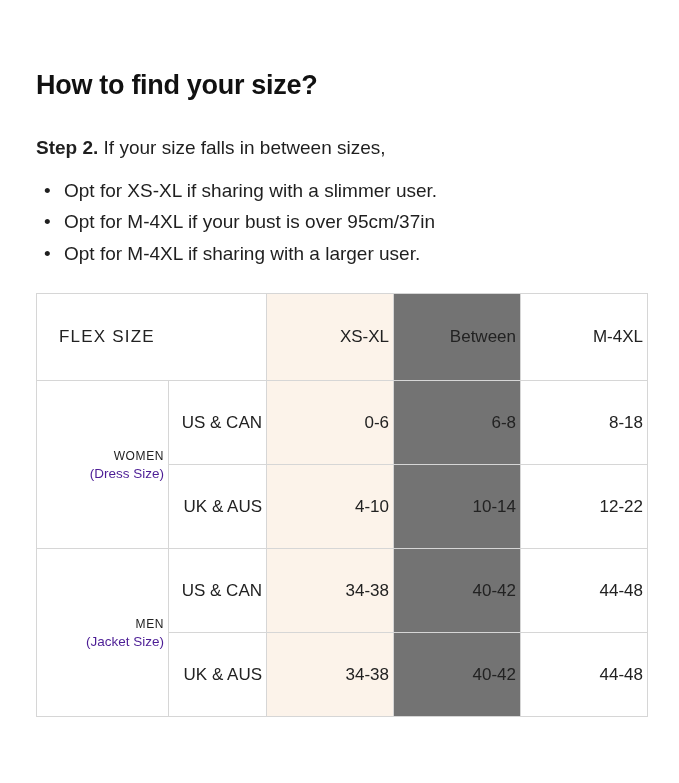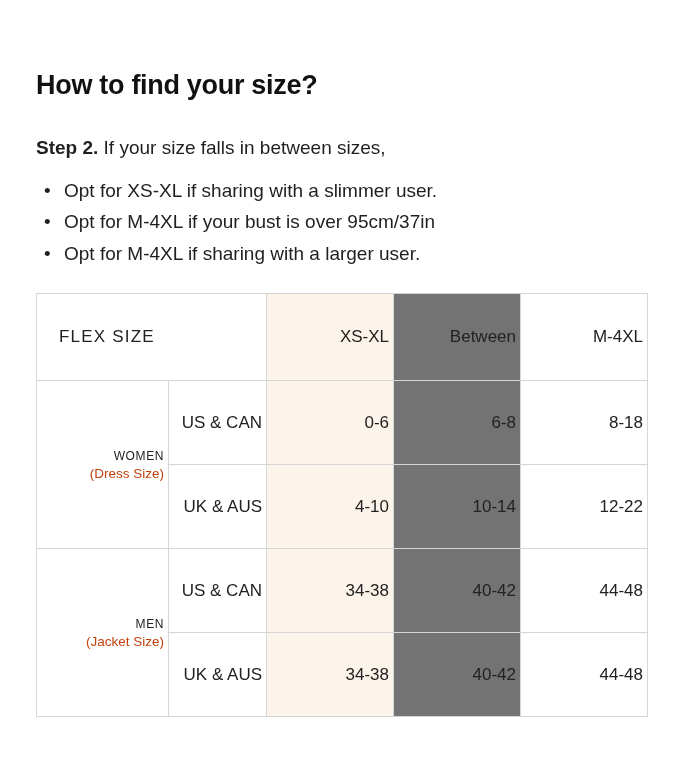--- a/index.html
+++ b/index.html
@@ -91,21 +91,21 @@
   }
   .group-cell .group-name {
     display: block;
     font-size: 12px;
     letter-spacing: 0.6px;
     margin-bottom: 3px;
   }
   .group-cell .group-sub {
     display: block;
     font-size: 13.5px;
-    color: #c2410c;
+    color: #4c1d95;
   }
   .region-cell {
     font-size: 16.5px;
     line-height: 1.2;
   }
   .tint-light { background: #fcf3ea; }
   .tint-mid { background: #737373; }
   .plain { background: #ffffff; margin-left: 44px; }
 </style>
 </head>

